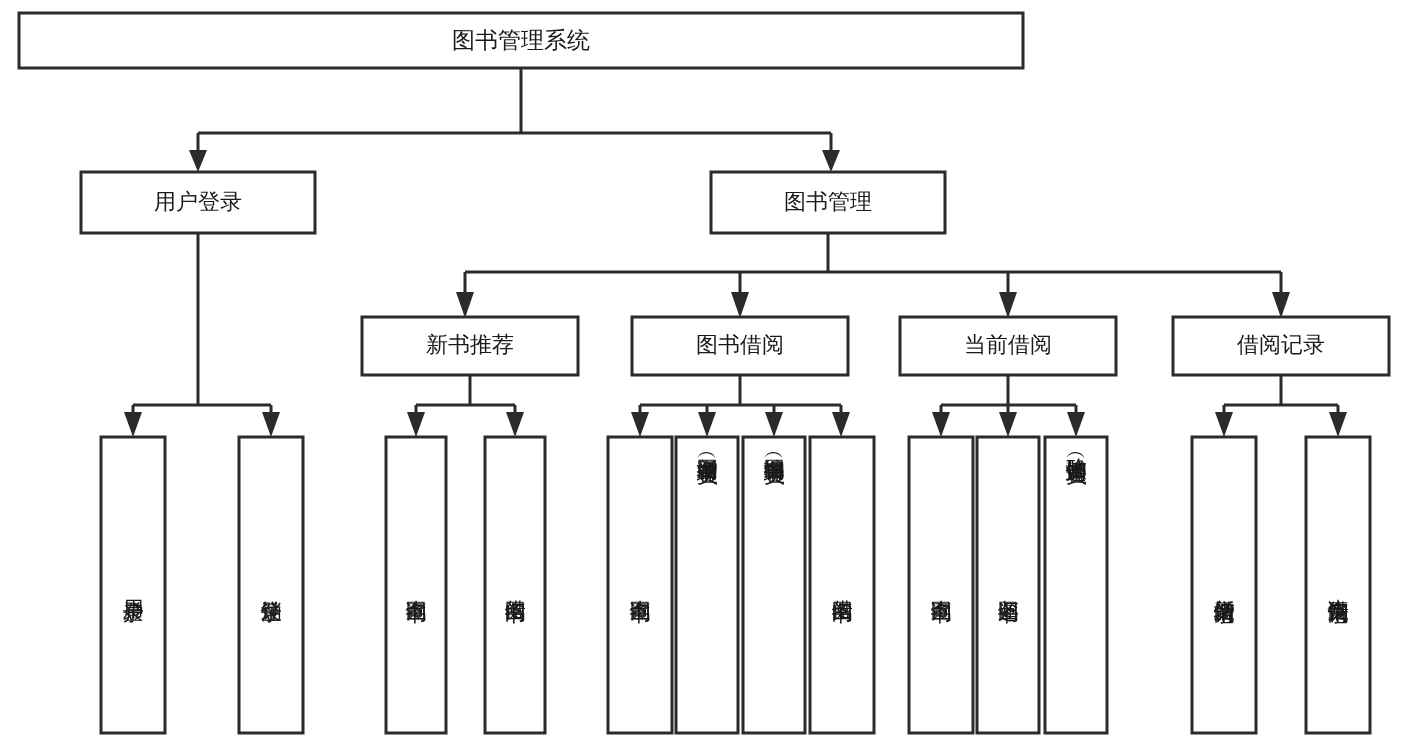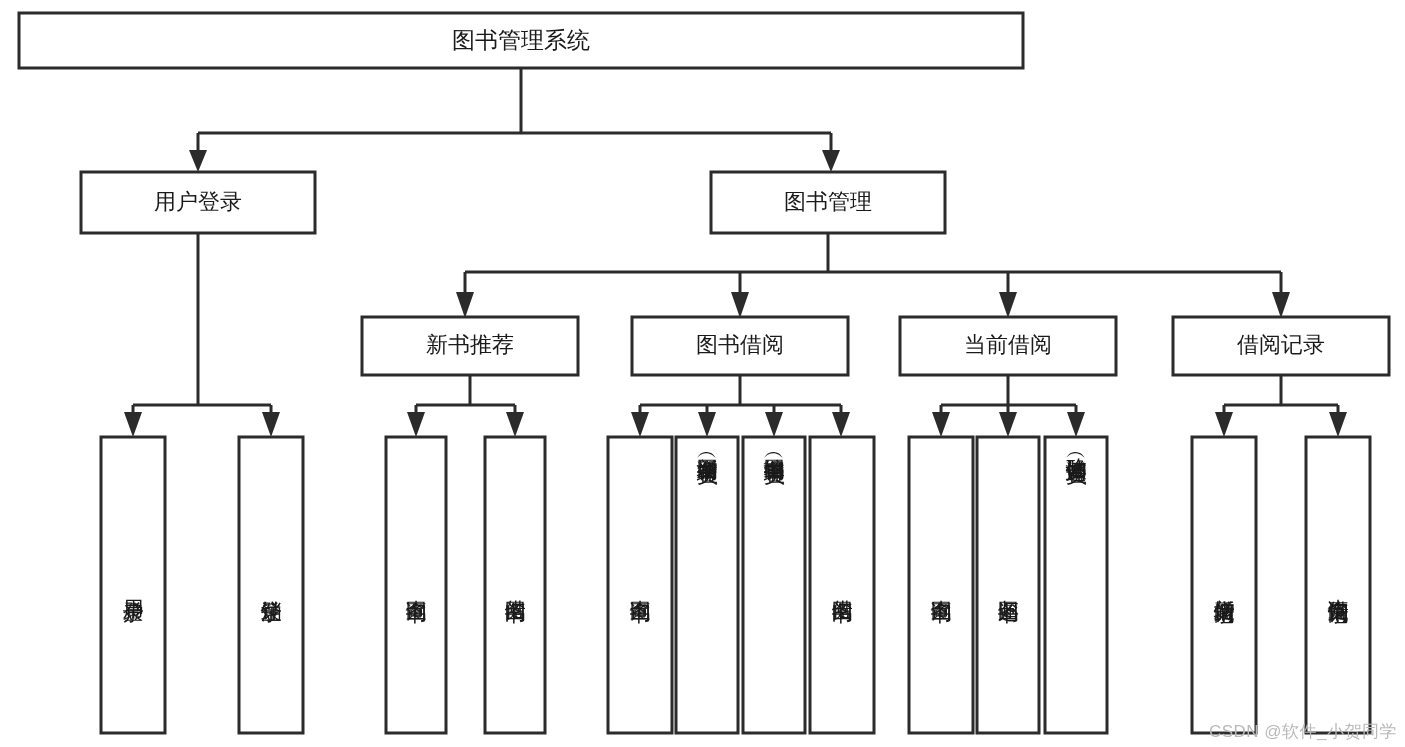--- a/index.html
+++ b/index.html
@@ -277,15 +277,14 @@
   </div>
 
   <div class="leaf-label-wrap" style="left:1192px; top:437px; width:64px; height:296px;">
     <span class="leaf-label">新增借阅记录</span>
   </div>
 
   <div class="leaf-label-wrap" style="left:1306px; top:437px; width:64px; height:296px;">
     <span class="leaf-label">查询借阅记录</span>
   </div>
 
-  <div class="watermark">CSDN @软件_小贺同学</div>
 
 </div>
 
 </body></html>

